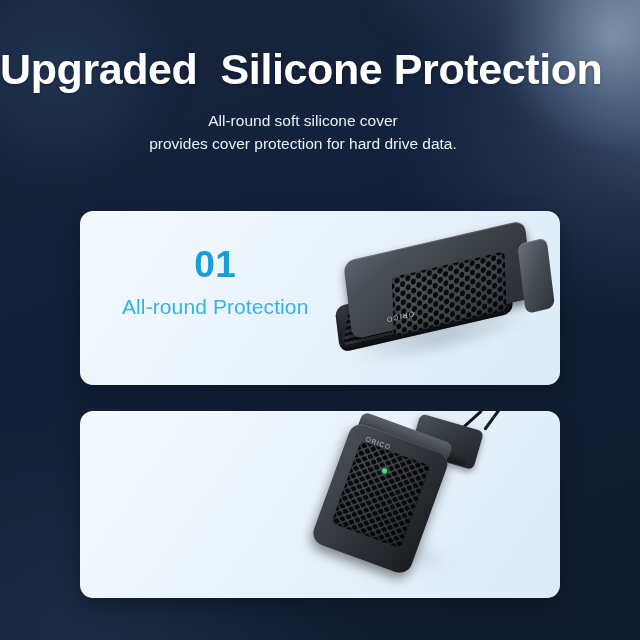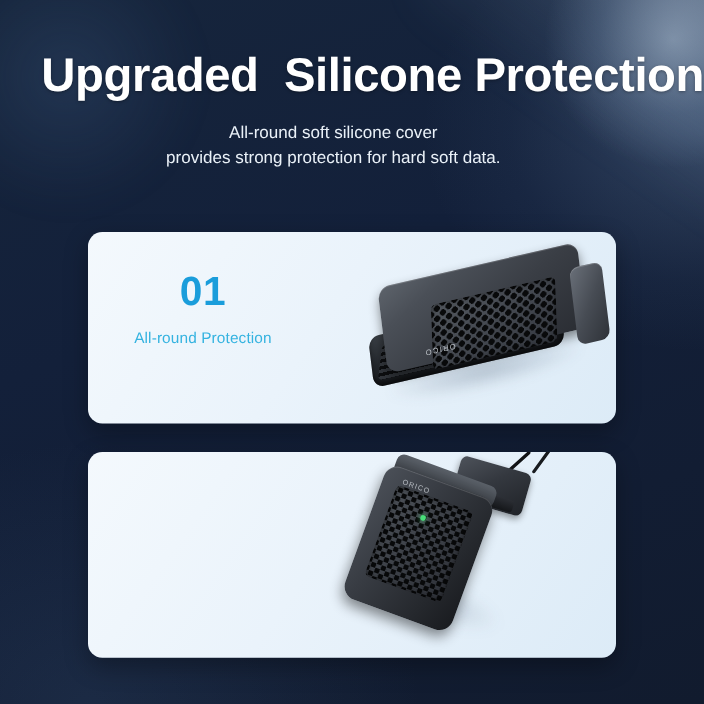--- a/index.html
+++ b/index.html
@@ -21,21 +21,21 @@
     background:linear-gradient(215deg, rgba(205,220,238,.55) 0%, rgba(150,178,208,.16) 38%, rgba(120,150,185,0) 62%);
     filter:blur(18px);pointer-events:none;
   }
   .sheen2{
     position:absolute;left:-60px;top:-50px;width:240px;height:240px;
     background:radial-gradient(closest-side, rgba(80,115,160,.22), rgba(80,115,160,0));
     filter:blur(14px);pointer-events:none;
   }
 
   .headline{
-    position:absolute;left:0;top:44px;width:640px;text-align:right;
+    position:absolute;left:0;top:44px;width:640px;text-align:left;
     color:#ffffff;font-size:43px;line-height:50px;font-weight:bold;
     letter-spacing:-.4px;white-space:pre;
     font-family:"Liberation Sans","DejaVu Sans",sans-serif;
     text-shadow:0 1px 3px rgba(0,0,0,.35);
   }
   .subtitle{
     position:absolute;left:0;top:110px;width:606px;text-align:center;
     color:#eaf1f8;font-size:15.5px;line-height:22.5px;font-weight:normal;
   }
   .subtitle div{display:block;}
@@ -49,21 +49,21 @@
   #card-2{top:411px;height:187px;}
 
   .card-text{position:absolute;left:42px;}
   #card-1 .card-text{top:34px;text-align:center;}
   #card-2 .card-text{top:44px;}
   .num{
     font-size:37px;line-height:40px;font-weight:bold;color:#1a9ddb;
     letter-spacing:.5px;
   }
   .lab{
-    margin-top:11px;font-size:14px;line-height:22px;color:#35b3e0;
+    margin-top:11px;font-size:21px;line-height:22px;color:#35b3e0;
     font-weight:normal;letter-spacing:.1px;
   }
 
   
   .prod{position:absolute;}
 
   
   #prod-1{left:250px;top:12px;width:220px;height:155px;}
   .p1-wrap{position:absolute;left:0;top:0;width:220px;height:155px;
     transform:rotate(-13deg) skewX(-6deg);}
@@ -167,21 +167,21 @@
 
 <div class="stage">
 
   <div class="sheen"></div>
   <div class="sheen2"></div>
 
   <div class="headline">Upgraded  Silicone Protection</div>
 
   <div class="subtitle">
     <div>All-round soft silicone cover</div>
-    <div>provides strong protection for hard soft data.</div>
+    <div>provides cover protection for hard drive data.</div>
   </div>
 
   <div class="card" id="card-1">
     <div class="card-text">
       <div class="num">01</div>
       <div class="lab">All-round Protection</div>
     </div>
 
     <div class="prod" id="prod-1">
       <div class="p1-wrap">

